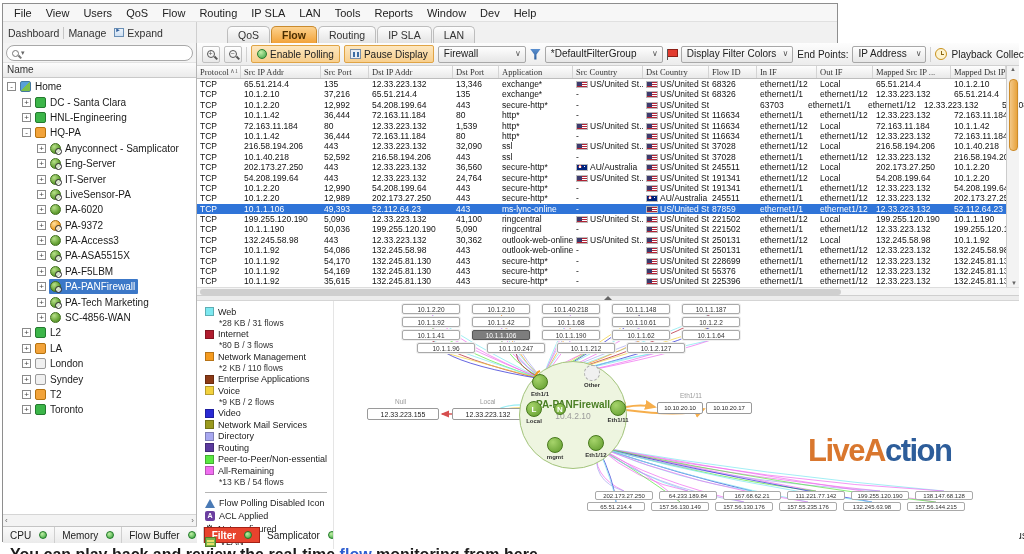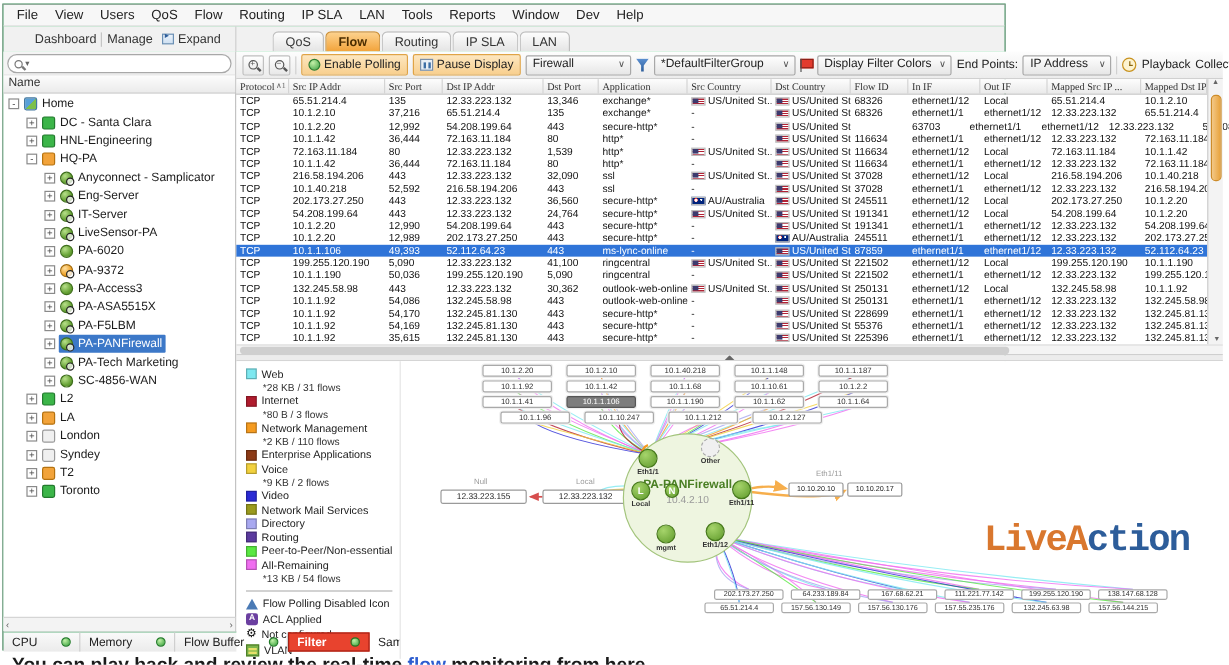--- a/index.html
+++ b/index.html
@@ -1,25 +1,25 @@
 <!DOCTYPE html>
 <html><head>
 <meta charset="utf-8">
 <style>
   * { box-sizing: border-box; margin: 0; padding: 0; }
   html,body { width:1024px; height:554px; background:#fff; font-family:"Liberation Sans",sans-serif; overflow:hidden; }
-  .window { position:absolute; left:2px; top:3px; width:836px; height:539px; border:1px solid #8e8e8e; background:#22c55e; }
+  .window { position:absolute; left:2px; top:3px; width:836px; height:539px; border:1px solid #8e8e8e; background:#bef264; }
 
   
   .menubar { height:18px; background:#f7f7f7; border-bottom:1px solid #e0e0e0; display:flex; align-items:center; padding-left:4px; }
   .menu-item { font-size:11px; color:#222; padding:1px 7px; cursor:default; }
 
   
   .tabrow { height:21px; display:flex; background:#f1f1f1; }
-  .left-tools { width:194px; flex:none; display:flex; align-items:center; padding-left:22px; border-right:1px solid #cfcfcf; }
+  .left-tools { width:194px; flex:none; display:flex; align-items:center; padding-left:1px; border-right:1px solid #cfcfcf; }
   .ltool { font-size:10.5px; color:#333; padding:0 4px; display:flex; align-items:center; gap:3px; }
   .lsep { width:1px; height:12px; background:#c5c5c5; }
   .exp-icon { width:10px; height:9px; border:1px solid #6a8fb5; background:linear-gradient(#eaf2fb,#cfe0f2); display:inline-block; position:relative; }
   .exp-icon::after { content:"▸"; position:absolute; left:1px; top:-3px; font-size:7px; color:#2d5d9a; }
   .view-tabs { display:flex; align-items:flex-end; margin-left:30px; gap:1px; }
   .vtab { height:17px; padding:2px 10px 0; font-size:10.5px; color:#333; background:linear-gradient(#fdfdfd,#e4e4e4); border:1px solid #bdbdbd; border-bottom:none; border-radius:5px 5px 0 0; }
   .vtab.active { background:linear-gradient(#fdd28e,#f2a33a); border-color:#c98a2e; font-weight:bold; color:#41ucfff; color:#4a2d00; }
 
   
   .main { display:flex; height:483px; background:#fff; }
@@ -119,25 +119,25 @@
   .bbox { position:absolute; width:58px; height:9px; border:1px solid #a9a9a9; border-radius:2px; background:#fff; font-size:6px; line-height:8px; text-align:center; color:#333; }
   .wbox { position:absolute; height:12px; border:1px solid #9a9a9a; border-radius:2px; background:#fff; font-size:7px; line-height:11px; text-align:center; color:#222; }
   .gl { position:absolute; font-size:6.5px; color:#9a9a9a; }
   .fwc { position:absolute; left:185px; top:60px; width:108px; height:108px; border-radius:50%; background:#eef5e0; border:1.5px solid #a3c47c; }
   .fwname { position:absolute; left:179px; top:98px; width:120px; text-align:center; font-size:10px; font-weight:bold; color:#4a7f24; }
   .fwip { position:absolute; left:179px; top:110px; width:120px; text-align:center; font-size:8.5px; color:#9a9a9a; }
   .inode { position:absolute; width:16px; height:16px; border-radius:50%; background:radial-gradient(circle at 35% 30%,#a6d46b,#5f9a2b); border:1px solid #47791c; transform:translate(-50%,-50%); color:#fff; font-size:8px; font-weight:bold; text-align:center; line-height:15px; }
   .inode.other { background:#f0f0f0; border:1px dashed #aaa; }
   .inode.small { width:12px; height:12px; line-height:11px; }
   .ilabel { position:absolute; transform:translate(-50%,0); font-size:6px; font-weight:bold; color:#333; white-space:nowrap; }
-  .wm { position:absolute; left:486px; top:132px; font-size:31px; font-weight:bold; letter-spacing:-1.5px;font-family:Liberation Mono, monospace; }
+  .wm { position:absolute; left:474px; top:132px; font-size:31px; font-weight:bold; letter-spacing:-1.5px; }
 
   
   .statusbar { height:17px; border-top:1px solid #c4c4c4; background:linear-gradient(#fafafa,#ebebeb); display:flex; align-items:stretch; font-size:10px; color:#222; }
-  .seg { display:flex; align-items:center; gap:20px; padding:0 7px; border-right:1px solid #cfcfcf; white-space:nowrap; }
+  .seg { display:flex; align-items:center; gap:8px; padding:0 7px; border-right:1px solid #cfcfcf; white-space:nowrap; }
   .seg.alert { background:#e8432e; color:#fff; font-weight:bold; border:1px solid #a52015; }
   .ball { width:8px; height:8px; border-radius:50%; background:radial-gradient(circle at 35% 30%,#c0f0a6,#34a03a); border:1px solid #1f7a26; }
   .seg.msg { border-right:none; color:#222; }
   .spacer { flex:1; }
   .seg.right { border-right:none; border-left:1px solid #cfcfcf; }
 
   
   .caption-strip { position:absolute; left:10px; top:545px; width:1004px; height:9px; overflow:hidden; }
   .caption-strip span { font-size:16px; line-height:19px; color:#1a1a1a; font-weight:bold; }
   .caption-strip .lnk { color:#2d5dd0; }

